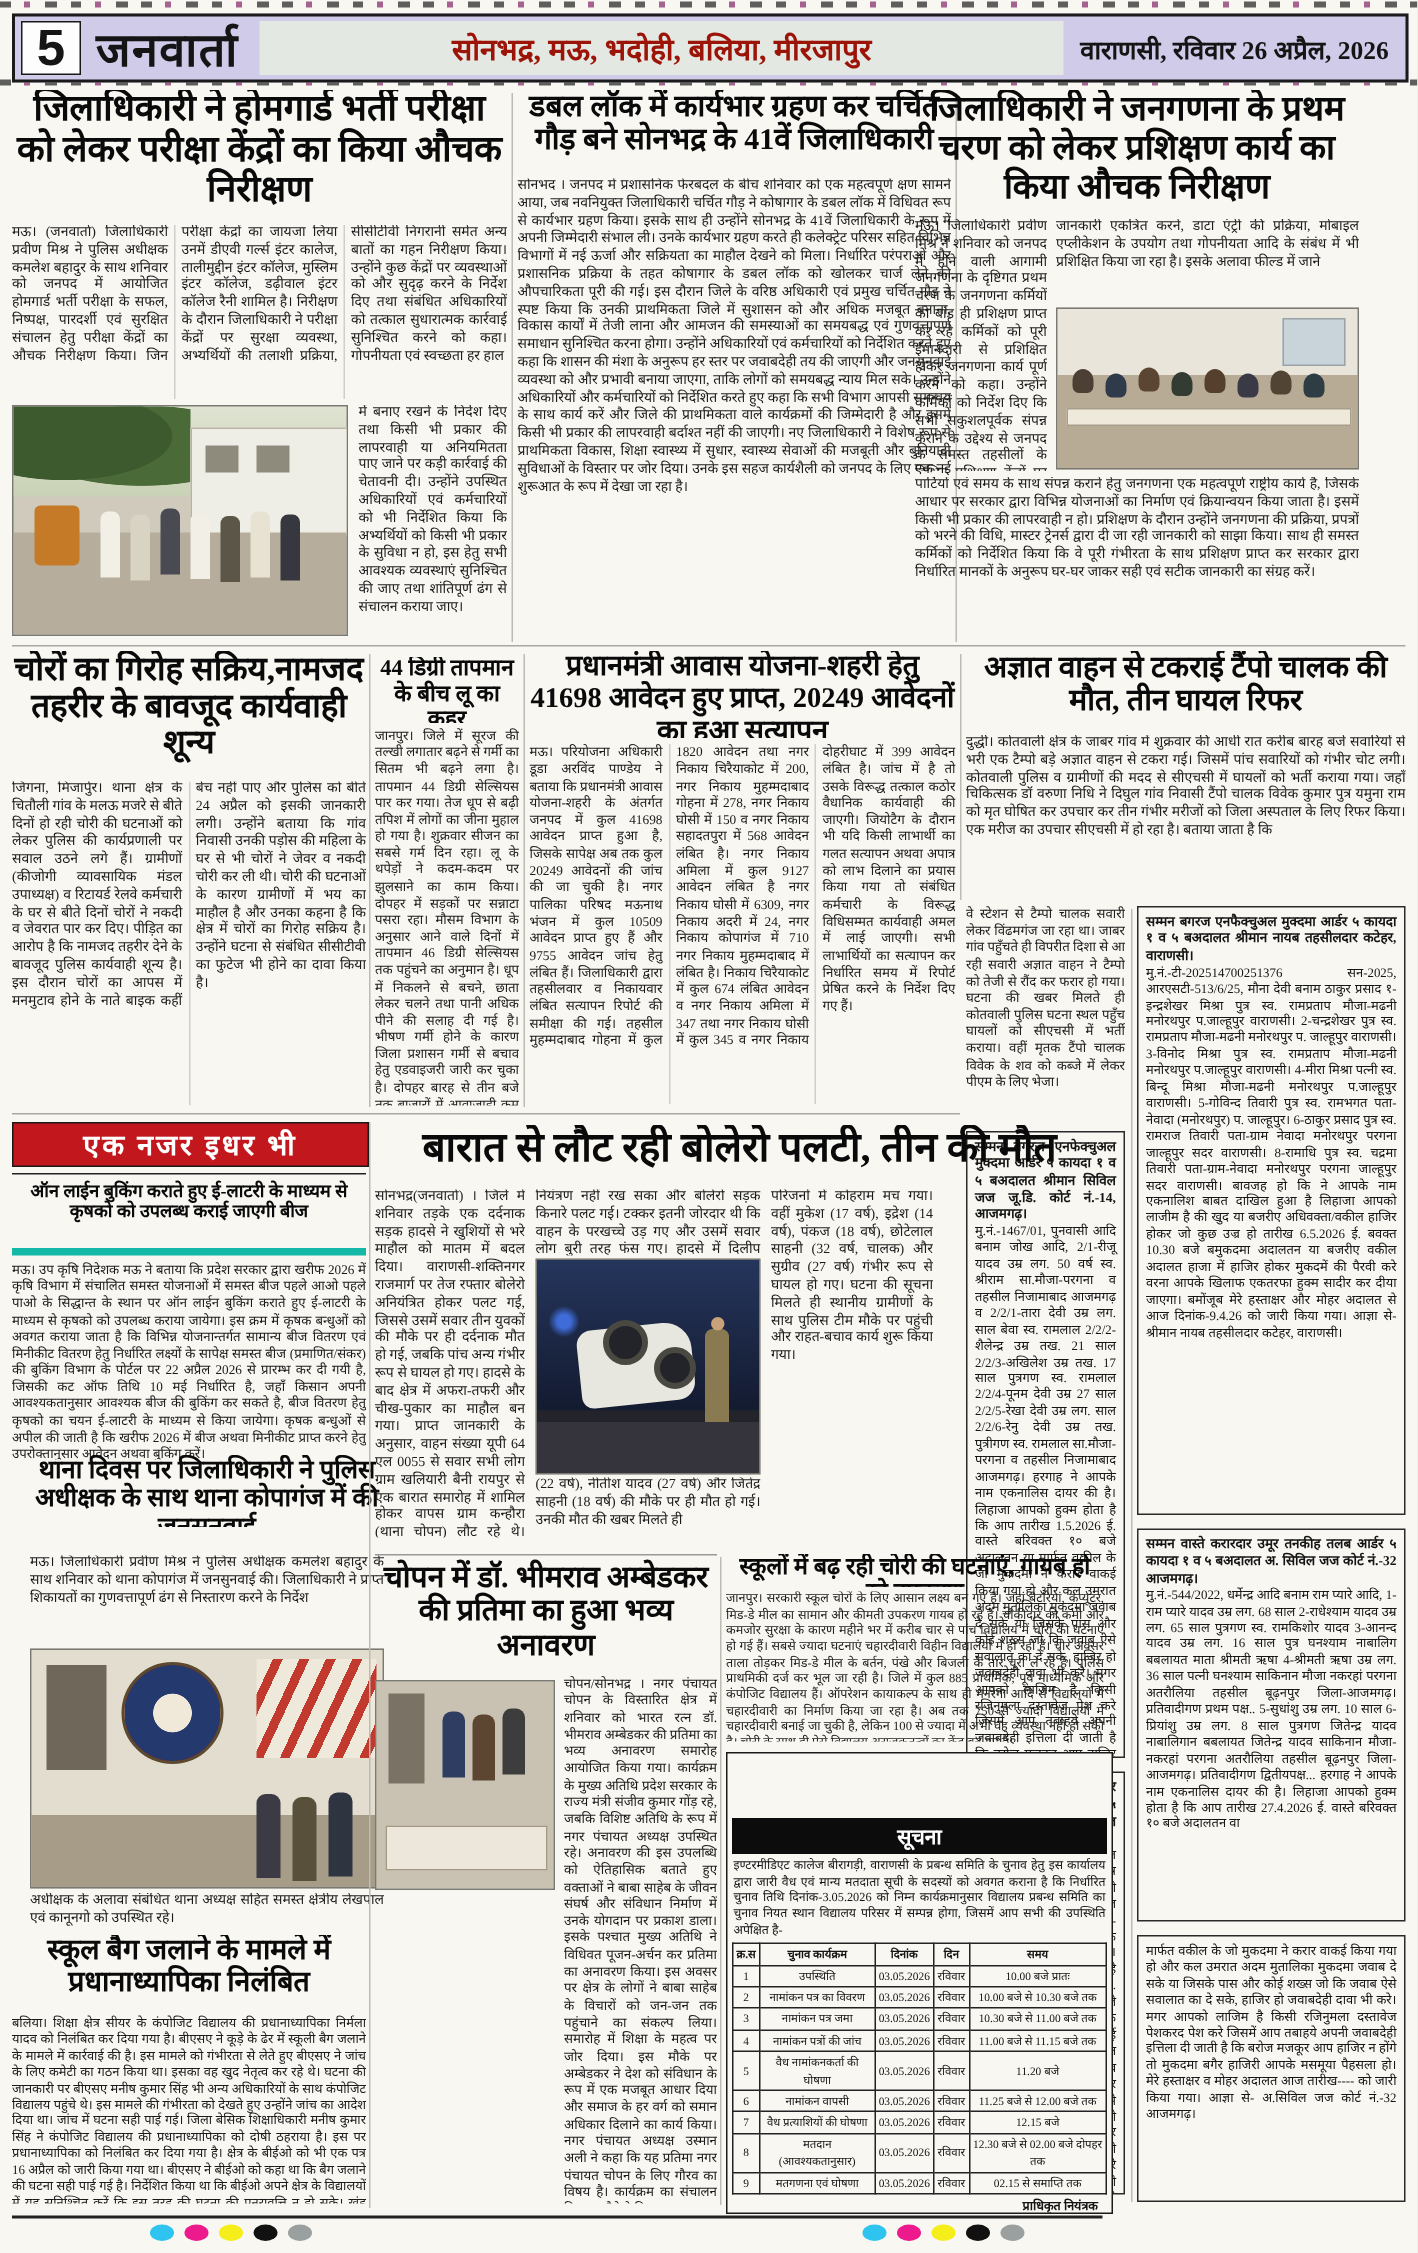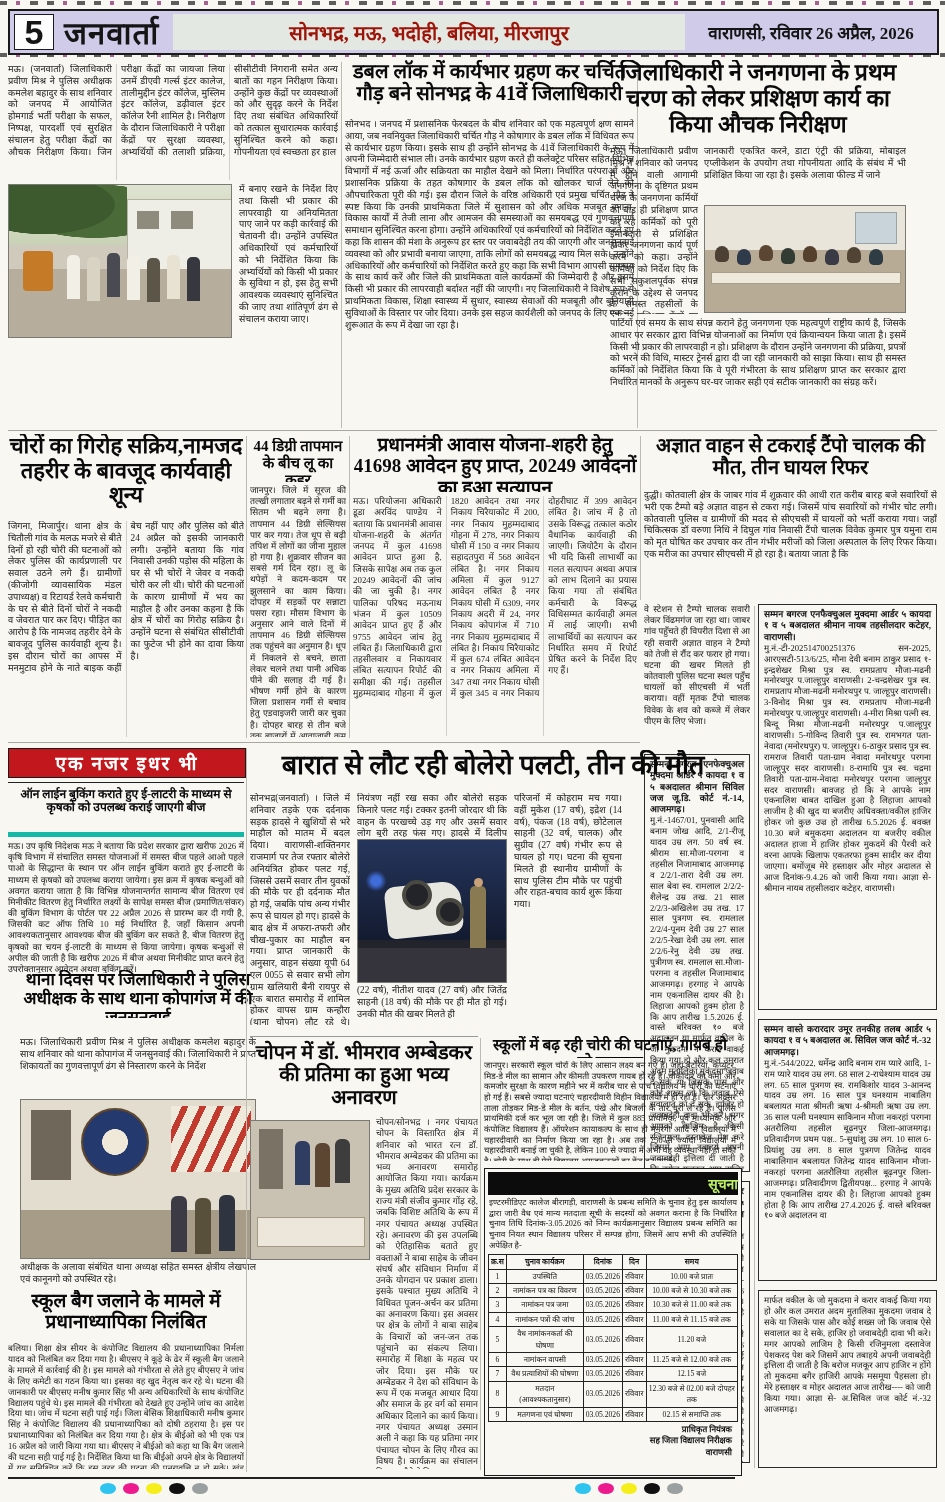--- a/index.html
+++ b/index.html
@@ -7,38 +7,38 @@
         font-family:"Liberation Serif","DejaVu Serif",serif;color:#151515;}
   .abs{position:absolute;}
   .regmarks{height:4px;background:repeating-linear-gradient(90deg,#2b2b2b 0 7px,transparent 7px 16px,#8a2f6e 16px 20px,transparent 20px 30px,#2b2b2b 30px 38px,transparent 38px 47px);opacity:.75;}
   
   .mast{display:flex;align-items:stretch;border:2px solid #1a1a1a;background:#cfcbe9;}
   .mast .pageno{width:38px;margin:3px 0 3px 4px;background:#fdfdfd;border:1.5px solid #1a1a1a;
       font-weight:bold;font-size:34px;display:flex;align-items:center;justify-content:center;font-family:"Liberation Sans",sans-serif;}
   .mast .title{font-weight:bold;font-size:31px;display:flex;align-items:center;padding:0 14px 0 10px;letter-spacing:1px;}
   .mast .regions{flex:1;margin:3px 0;background:#e4e8e2;display:flex;align-items:center;justify-content:center;
       color:#9c1408;font-weight:bold;font-size:20px;}
-  .mast .date{width:252px;display:flex;align-items:center;justify-content:center;font-weight:bold;font-size:17px;}
+  .mast .date{width:228px;display:flex;align-items:center;justify-content:center;font-weight:bold;font-size:17px;}
   
   .hl{font-weight:bold;text-align:center;line-height:1.12;color:#0a0a0a;overflow:hidden;}
   .bt{font-size:9.3px;line-height:1.27;text-align:justify;overflow:hidden;color:#1b1b1b;}
   .cols2{column-count:2;column-gap:9px;column-rule:1px solid #cfcfcb;}
   .cols3{column-count:3;column-gap:9px;column-rule:1px solid #cfcfcb;}
   .photo{position:relative;overflow:hidden;border:1px solid #7a7a74;background:#cfcabc;}
   .vrule{width:1px;background:#bdbcb4;}
   .hrule{height:1px;background:#a8a7a0;}
   
   .nbox{border:1.4px solid #2a2a2a;padding:4px 5px;background:#f8f7f2;overflow:hidden;margin-bottom:9px;}
   .nbox .ntitle{font-weight:bold;font-size:9px;line-height:1.25;text-align:justify;}
   .nbody{font-size:8.6px;line-height:1.27;text-align:justify;}
   .banner{background:#c2171c;border:1.5px solid #1a1a1a;color:#fff;font-weight:bold;
       display:flex;align-items:center;justify-content:center;letter-spacing:2px;}
   
   .suchna{border:1.4px solid #1a1a1a;padding:3px;background:#f8f7f2;overflow:hidden;}
-  .suchna .sban{background:#0c0c0c;color:#bef264;font-weight:bold;font-size:14px;text-align:right;padding:2px 0;}
+  .suchna .sban{background:#0c0c0c;color:#ffffff;font-weight:bold;font-size:14px;text-align:center;padding:2px 0;margin-top:40px;}
   .suchna .intro{font-size:8.2px;line-height:1.3;text-align:justify;margin:3px 1px;}
   table.etab{border-collapse:collapse;width:100%;font-size:7.6px;}
   table.etab th,table.etab td{border:1px solid #222;padding:1px 2px;text-align:center;line-height:1.5;}
   table.etab th{font-weight:bold;}
   .sig{font-size:8.4px;font-weight:bold;text-align:right;line-height:1.35;padding:2px 6px 0 0;}
   .cmyk{display:flex;gap:7px;align-items:center;}
   .cmyk i{width:16px;height:11px;border-radius:50%;display:block;}
 </style>
 </head>
 <body>
@@ -49,20 +49,21 @@
   <div class="abs regmarks" style="left:0;top:53px;width:945px;"></div>
 
   <div class="abs mast" style="left:8px;top:9px;width:927px;height:42px;">
     <div class="pageno">5</div>
     <div class="title">जनवार्ता</div>
     <div class="regions">सोनभद्र, मऊ, भदोही, बलिया, मीरजापुर</div>
     <div class="date">वाराणसी, रविवार 26 अप्रैल, 2026</div>
   </div>
 
   <div class="abs" style="left:8px;top:60px;width:330px;height:370px;">
+    <div class="hl" style="font-size:24px;height:86px;">जिलाधिकारी ने होमगार्ड भर्ती परीक्षा को लेकर परीक्षा केंद्रों का किया औचक निरीक्षण</div>
     <div class="bt cols3" style="height:116px;margin-top:4px;">मऊ। (जनवार्ता) जिलाधिकारी प्रवीण मिश्र ने पुलिस अधीक्षक कमलेश बहादुर के साथ शनिवार को जनपद में आयोजित होमगार्ड भर्ती परीक्षा के सफल, निष्पक्ष, पारदर्शी एवं सुरक्षित संचालन हेतु परीक्षा केंद्रों का औचक निरीक्षण किया। जिन परीक्षा केंद्रों का जायजा लिया उनमें डीएवी गर्ल्स इंटर कालेज, तालीमुद्दीन इंटर कॉलेज, मुस्लिम इंटर कॉलेज, डढ़ीवाल इंटर कॉलेज रैनी शामिल है। निरीक्षण के दौरान जिलाधिकारी ने परीक्षा केंद्रों पर सुरक्षा व्यवस्था, अभ्यर्थियों की तलाशी प्रक्रिया, सीसीटीवी निगरानी समेत अन्य बातों का गहन निरीक्षण किया। उन्होंने कुछ केंद्रों पर व्यवस्थाओं को और सुदृढ़ करने के निर्देश दिए तथा संबंधित अधिकारियों को तत्काल सुधारात्मक कार्रवाई सुनिश्चित करने को कहा। गोपनीयता एवं स्वच्छता हर हाल</div>
     <div style="display:flex;gap:7px;margin-top:4px;">
       <div class="photo" style="width:222px;height:152px;">
         <div class="abs" style="left:0;top:0;width:222px;height:60px;background:linear-gradient(#dfe3d2,#c9d2b6);"></div>
         <div class="abs" style="left:-12px;top:-8px;width:130px;height:62px;background:radial-gradient(ellipse at 35% 45%,#3c5a2e 60%,transparent 61%),radial-gradient(ellipse at 75% 55%,#4a6b38 55%,transparent 56%);"></div>
         <div class="abs" style="left:118px;top:14px;width:104px;height:70px;background:#efeee6;border:1px solid #b7b3a4;"></div>
         <div class="abs" style="left:128px;top:26px;width:22px;height:18px;background:#8f8b7c;"></div>
         <div class="abs" style="left:162px;top:26px;width:22px;height:18px;background:#8f8b7c;"></div>
         <div class="abs" style="left:0;top:84px;width:222px;height:68px;background:#b6ad9c;"></div>
         <div class="abs" style="left:14px;top:66px;width:30px;height:40px;background:#c57a27;border-radius:4px;"></div>

